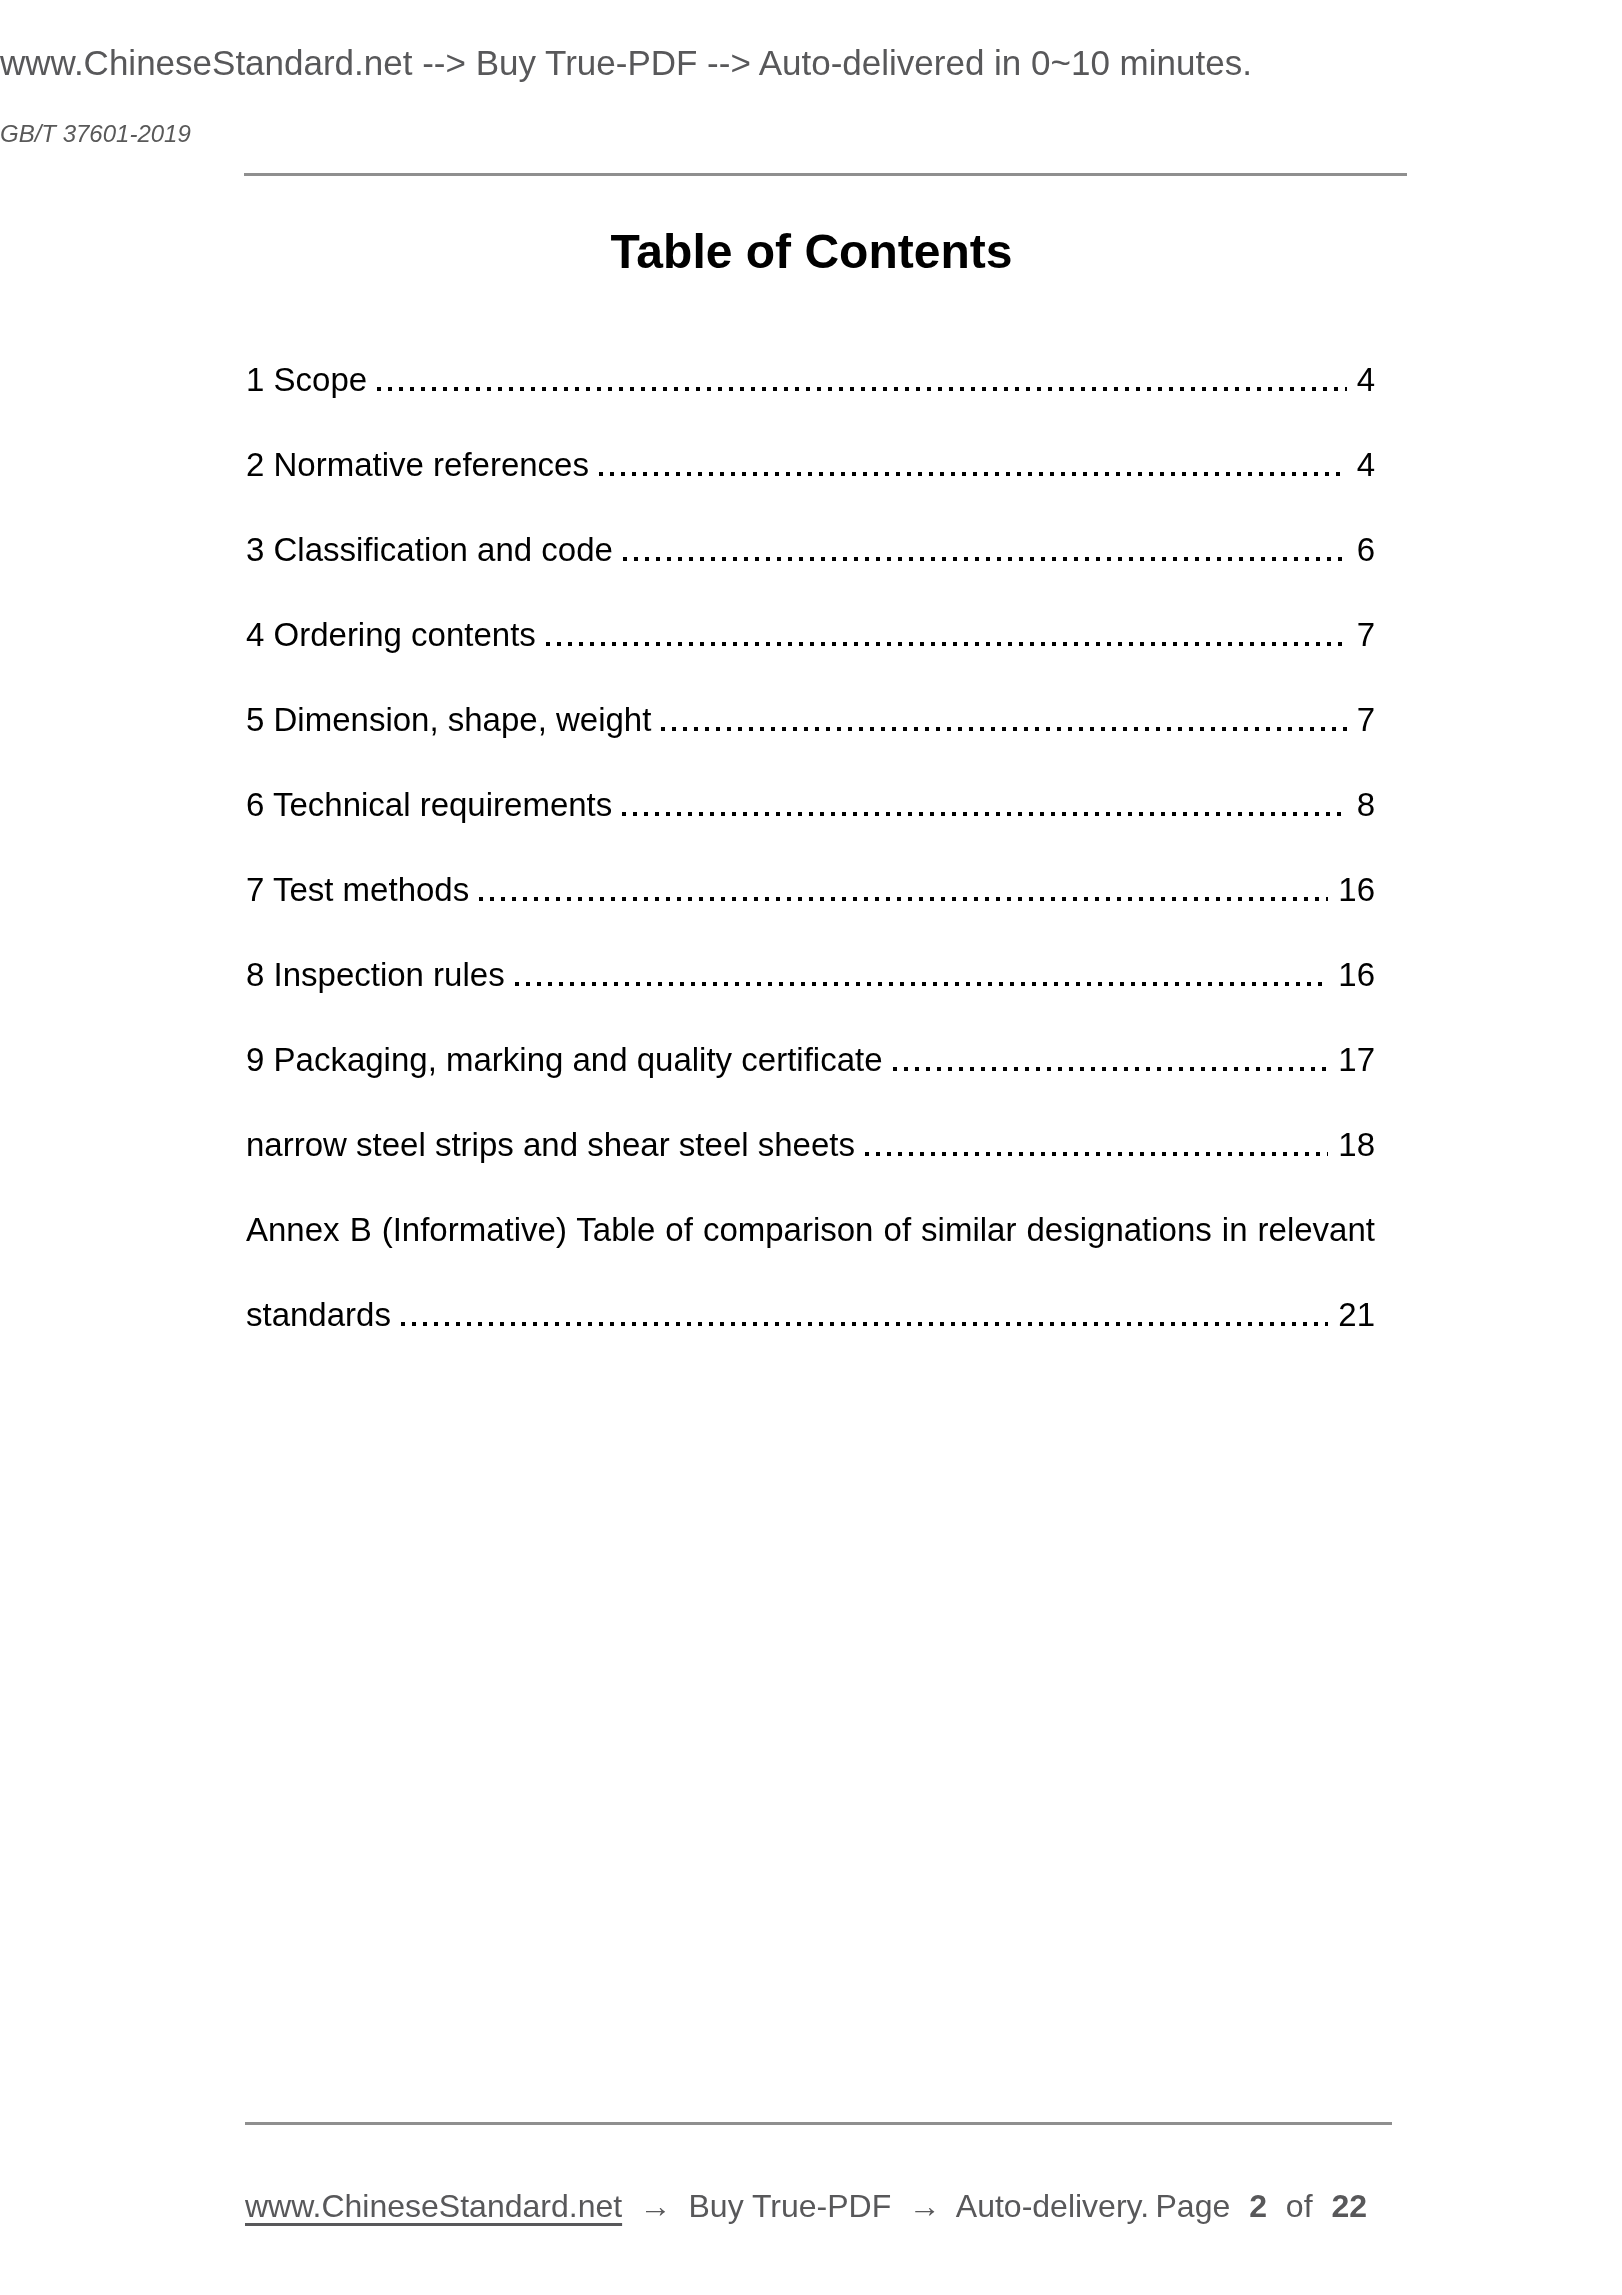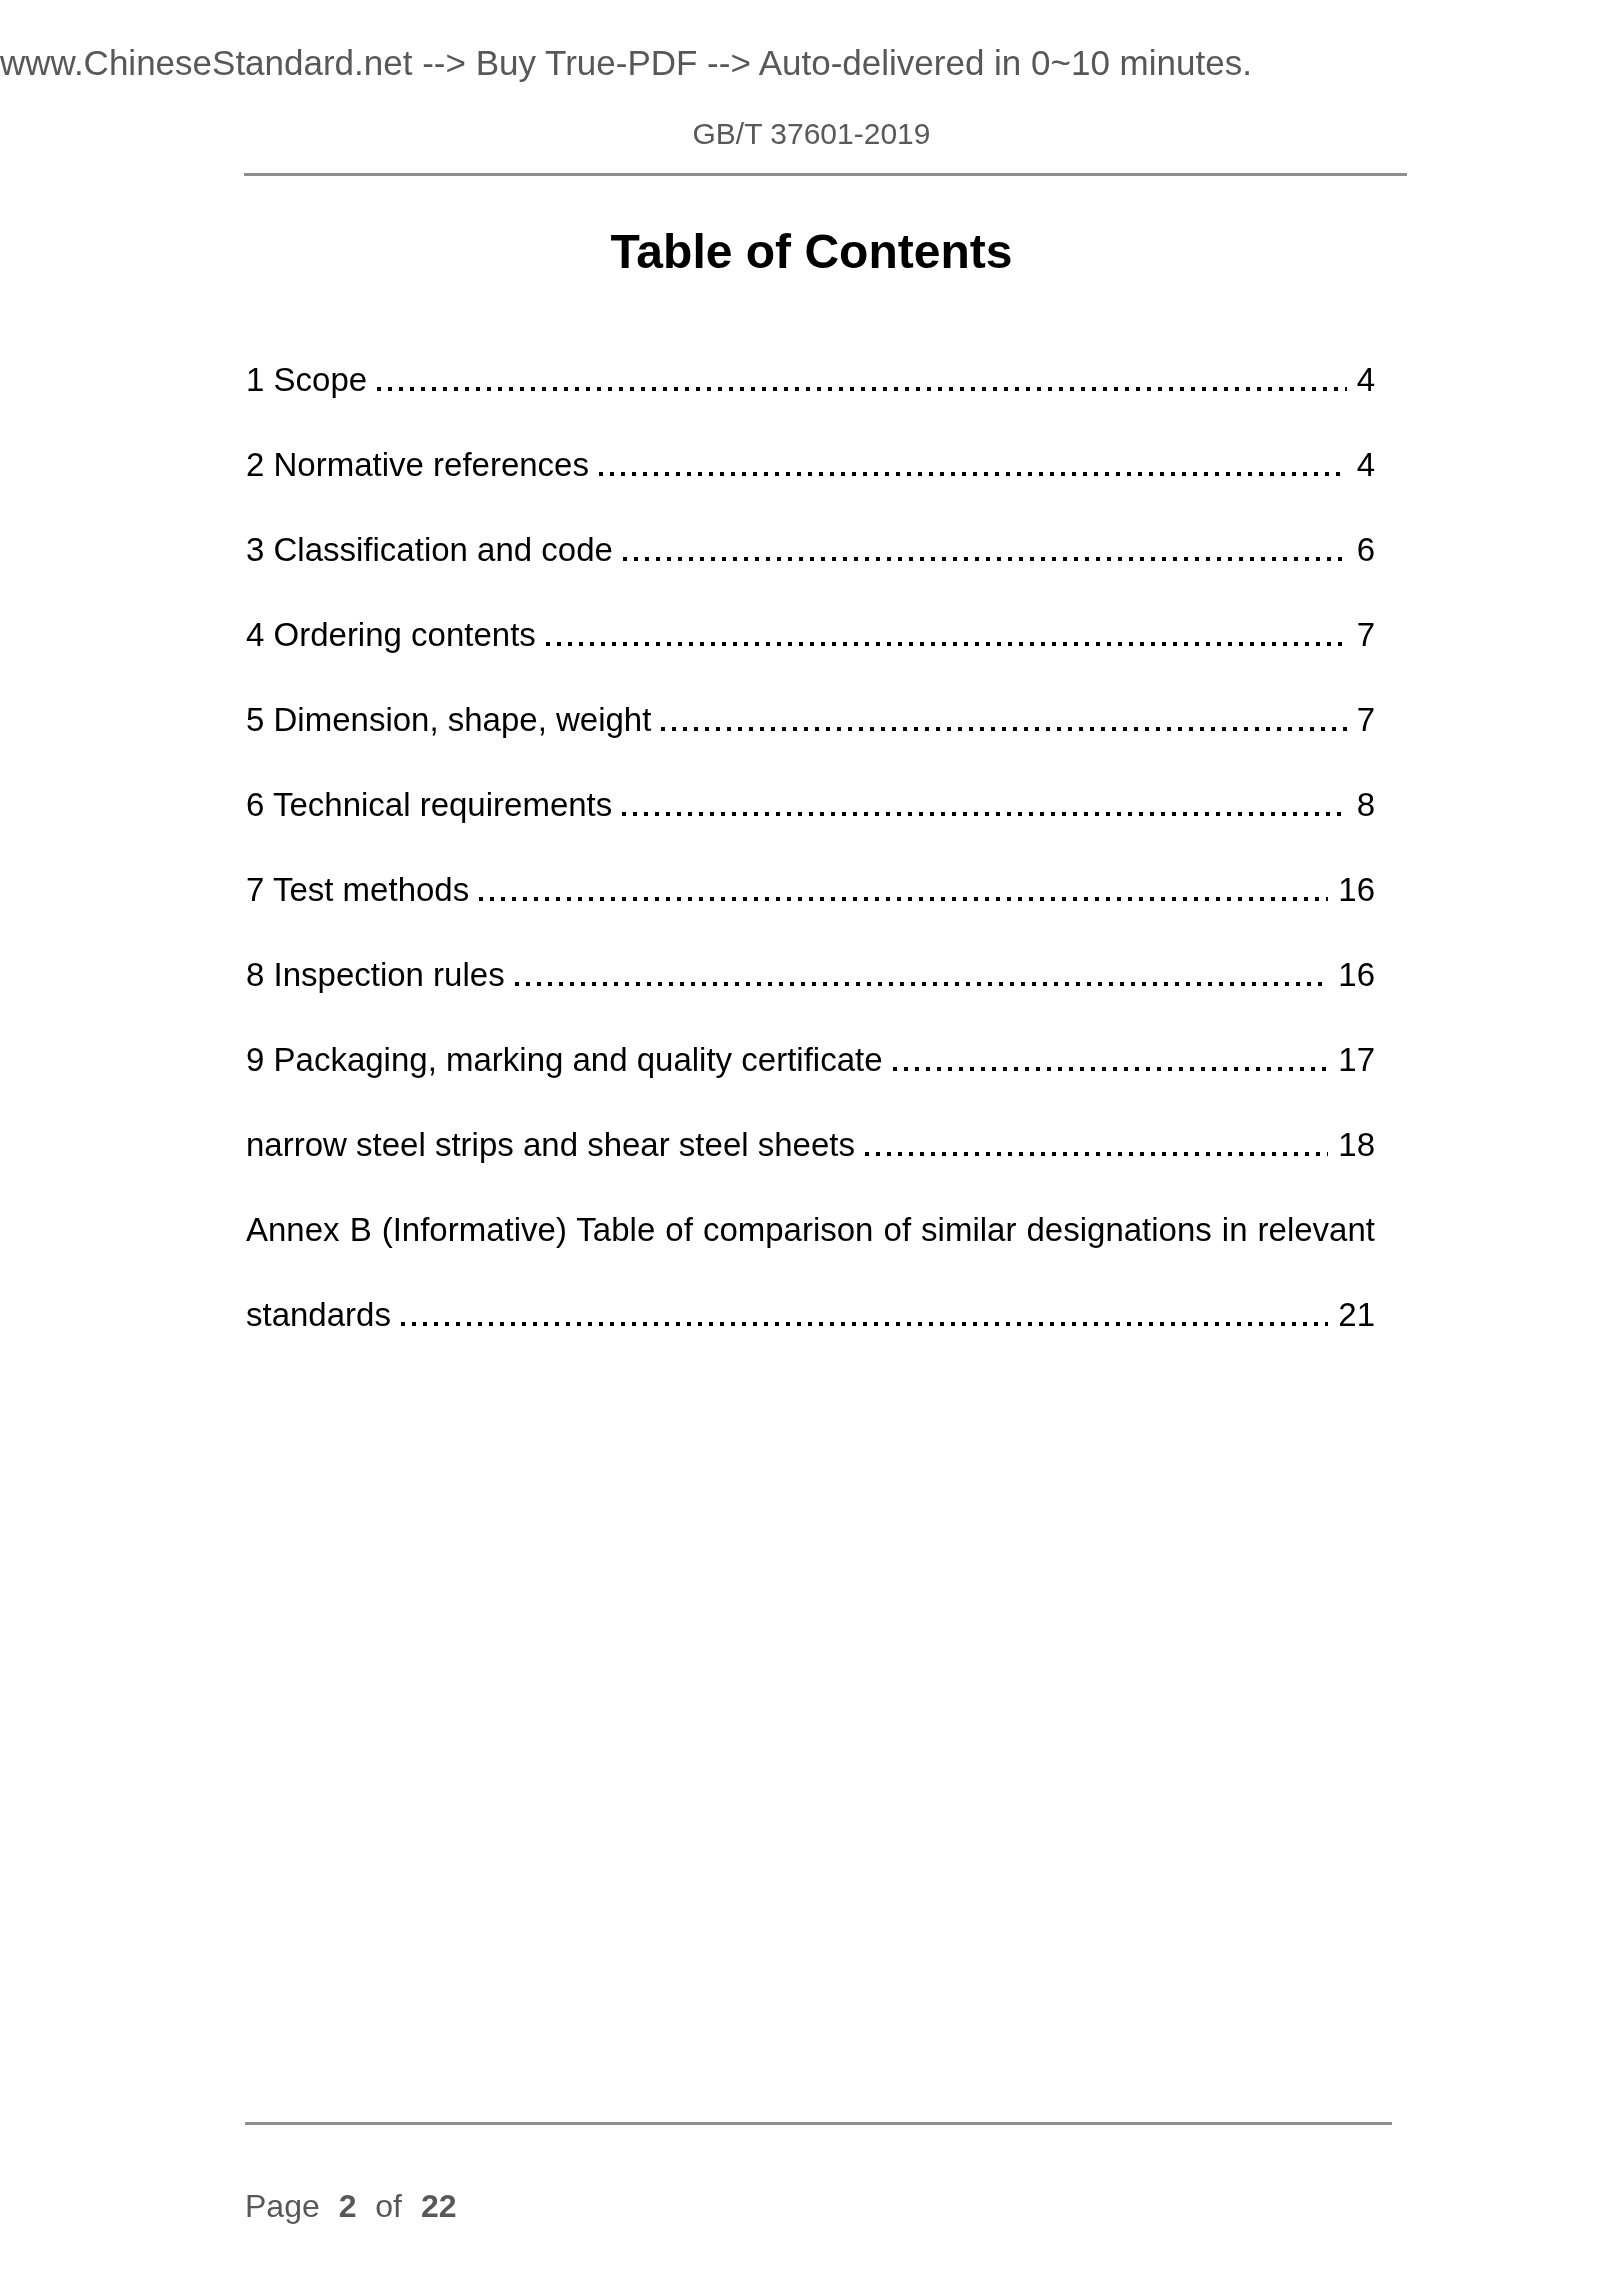--- a/index.html
+++ b/index.html
@@ -25,24 +25,24 @@
     font-size: 35px;
     line-height: 45px;
     color: #58585a;
     white-space: nowrap;
   }
   .doc-number {
     position: absolute;
     top: 115px;
     left: 0;
     width: 100%;
-    text-align: center;
-    font-size: 30px;
+    font-size: 24px;
     line-height: 37px;
     color: #595959;
+    font-style: italic;
   }
   .header-divider {
     position: absolute;
     top: 173px;
     left: 244px;
     width: 1163px;
     height: 3.3px;
     background: #8f8f8f;
   }
 
@@ -219,20 +219,27 @@
       <span class="toc-label">standards</span>
       <span class="dot-leader"></span>
       <span class="toc-page">21</span>
     </div>
 
   </div>
 
   <div class="footer-divider"></div>
 
   <div class="footer-bar">
+    <div class="footer-left">
+      <span class="footer-link">www.ChineseStandard.net</span>
+      <span>→</span>
+      <span>Buy True-PDF</span>
+      <span>→</span>
+      <span>Auto-delivery.</span>
+    </div>
     <div class="footer-right">
       <span>Page</span>
       <span class="num-bold">2</span>
       <span>of</span>
       <span class="num-bold">22</span>
     </div>
   </div>
 
 </div>
 

